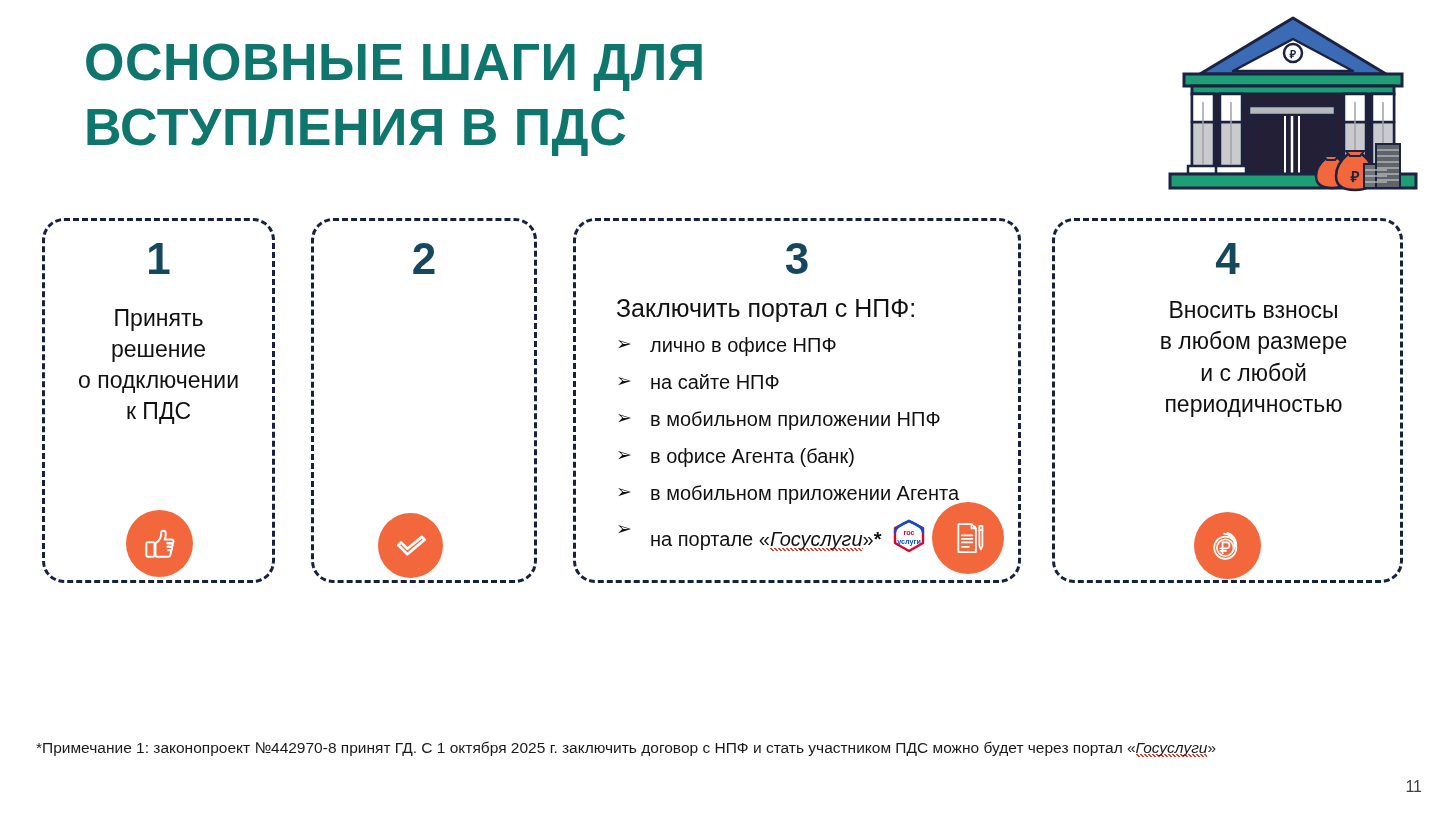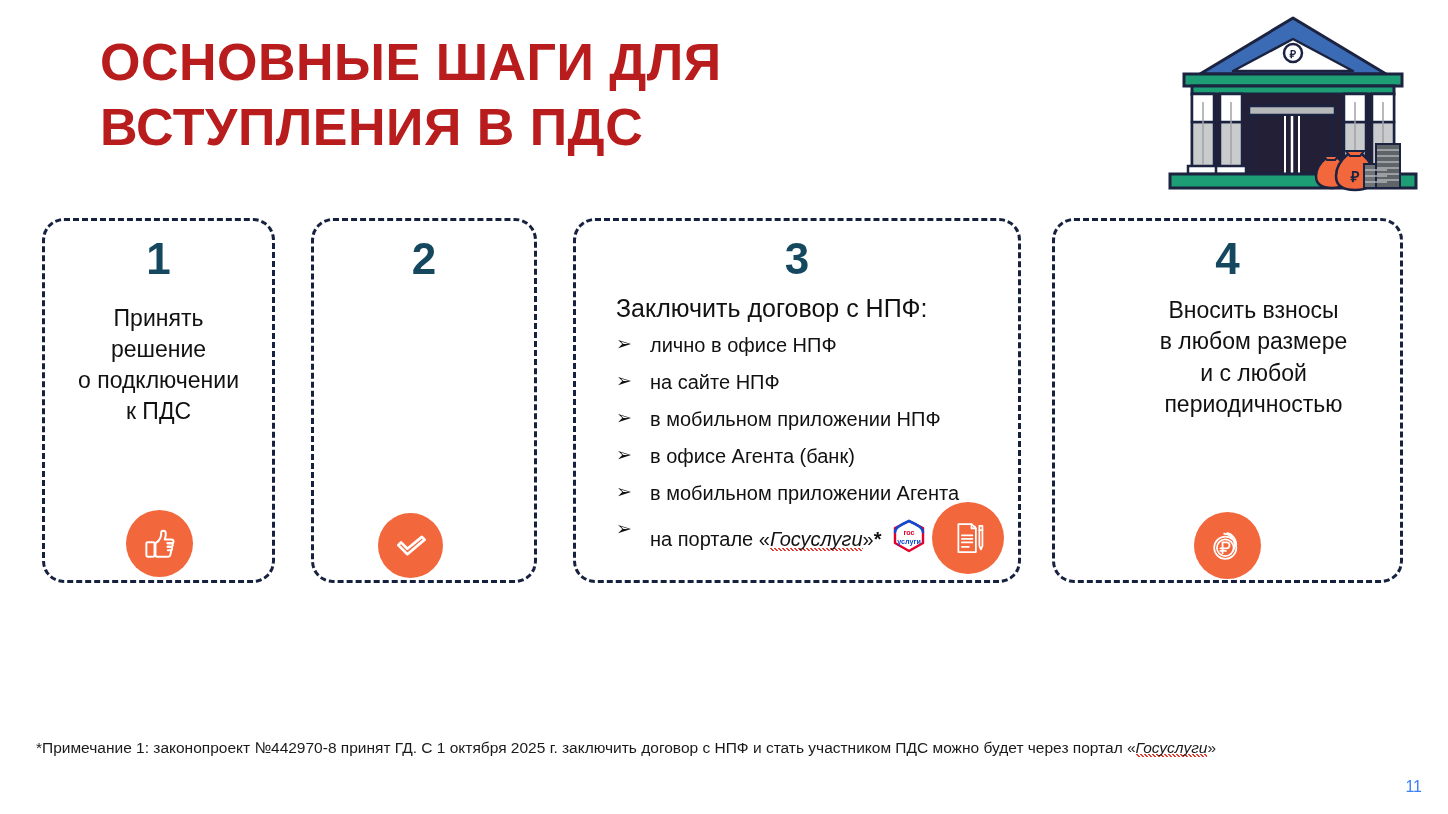--- a/index.html
+++ b/index.html
@@ -23,25 +23,24 @@
 
   
   .slide-title {
     position: absolute;
     left: 84px;
     top: 30px;
     width: 780px;
     font-size: 52px;
     line-height: 1.25;
     font-weight: bold;
-    color: #b91c1c;
+    color: #0f766e;
     letter-spacing: 0.5px;
     text-transform: uppercase;
     white-space: pre-line;
-    margin-left: 16px;
   }
 
   
   .bank-illustration {
     position: absolute;
     left: 1148px;
     top: 6px;
     width: 290px;
     height: 195px;
   }
@@ -168,21 +167,21 @@
     white-space: nowrap;
     margin-top: 32px;
   }
 
   
   .page-number {
     position: absolute;
     right: 26px;
     top: 778px;
     font-size: 16px;
-    color: #3b82f6;
+    color: #404040;
   }
 </style>
 </head>
 <body>
 
 <div id="slide">
 
   <div class="slide-title">ОСНОВНЫЕ ШАГИ ДЛЯ
 ВСТУПЛЕНИЯ В ПДС</div>
 
@@ -265,21 +264,21 @@
 о подключении
 к ПДС</div>
     </div>
 
     <div class="card card-2">
       <div class="card-number">2</div>
     </div>
 
     <div class="card card-3">
       <div class="card-number">3</div>
-      <div class="card3-heading">Заключить договор с НПФ:</div>
+      <div class="card3-heading">Заключить портал с НПФ:</div>
       <ul class="card3-list">
         <li>
           <span class="bullet-arrow">➢</span>
           <span>лично в офисе НПФ</span>
         </li>
         <li>
           <span class="bullet-arrow">➢</span>
           <span>на сайте НПФ</span>
         </li>
         <li>

